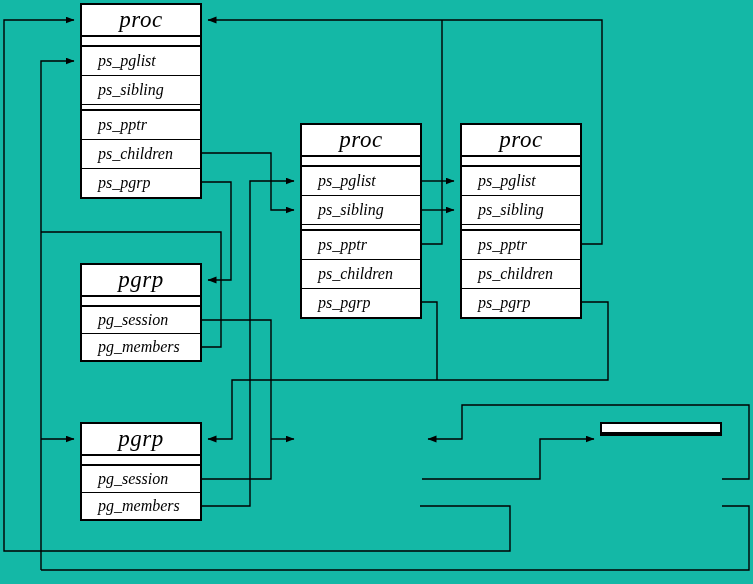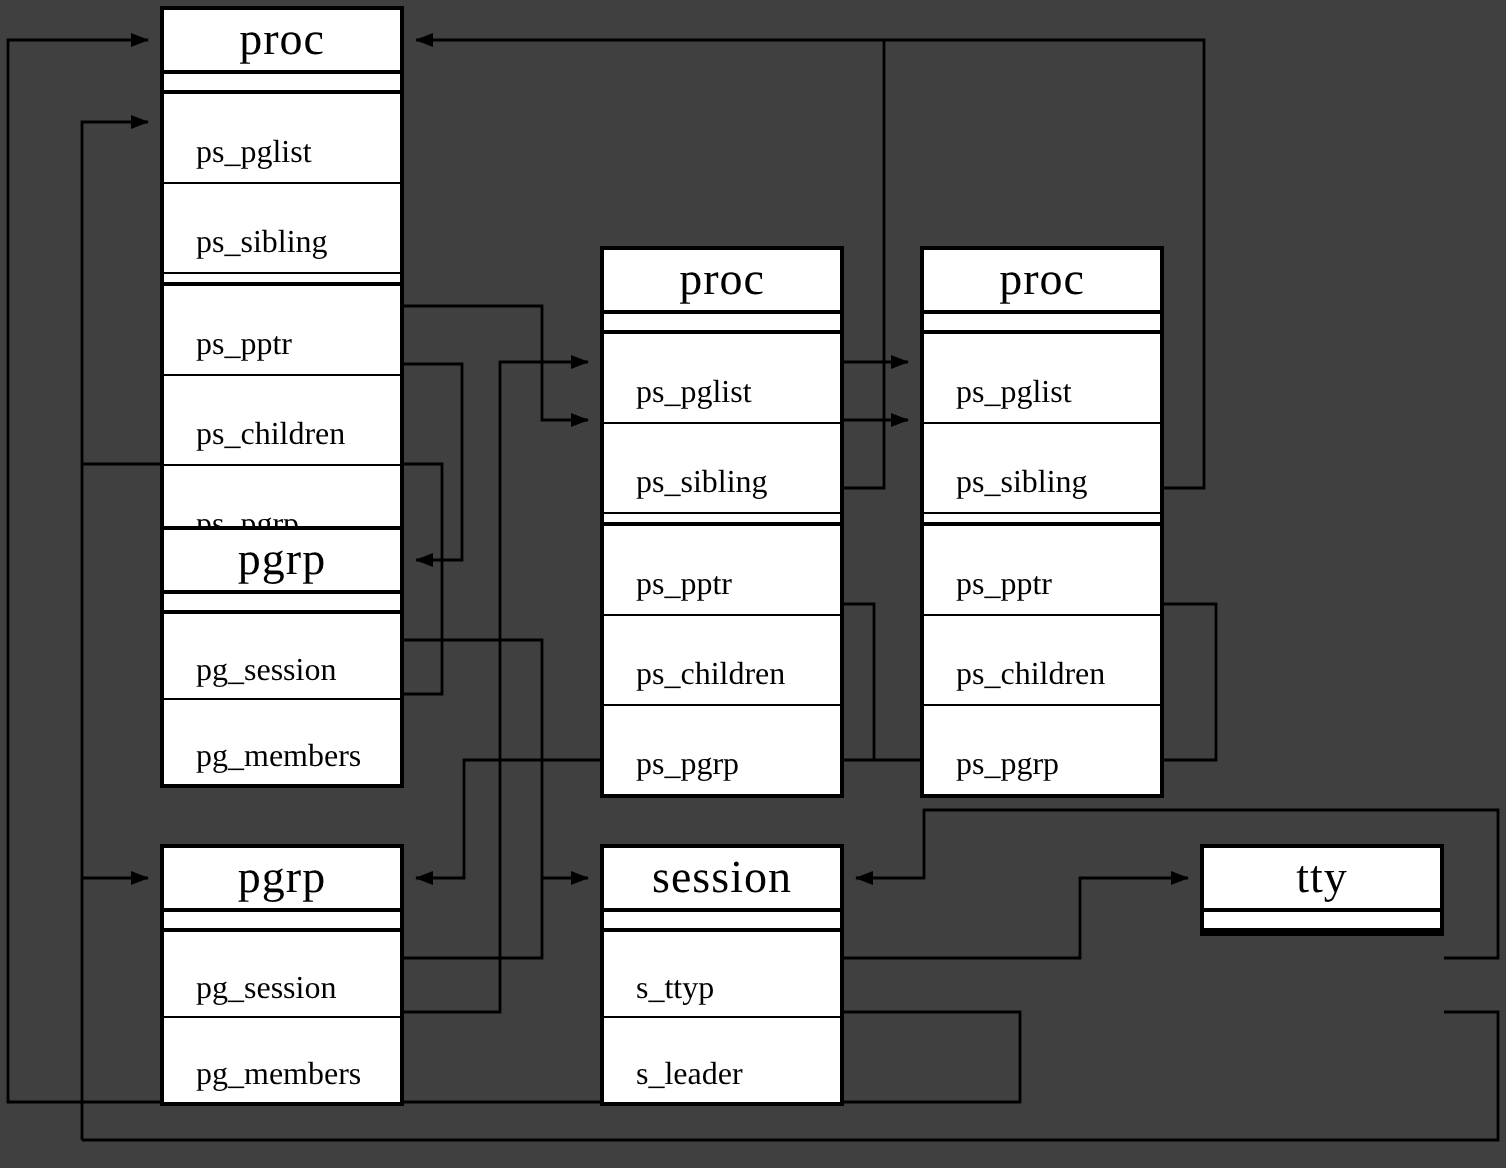--- a/index.html
+++ b/index.html
@@ -1,23 +1,23 @@
 <!DOCTYPE html>
 <html><head>
 <meta charset="utf-8">
 <style>
   html,body{margin:0;padding:0;background:#ffffff;}
-  #canvas{position:relative;width:753px;height:584px;background:#404040;overflow:hidden;
-          font-family:"Liberation Serif", serif;}
+  #canvas{position:relative;width:753px;height:584px;background:#14b8a6;overflow:hidden;
+          font-family:"Liberation Serif", serif;font-style:italic;}
   #wires{position:absolute;left:0;top:0;}
   .box{position:absolute;background:#ffffff;border:2px solid #000;box-sizing:border-box;}
   .box .title{height:30px;line-height:30px;border-bottom:2px solid #000;text-align:center;
               font-size:23px;letter-spacing:.5px;}
   .box .band{height:8px;border-bottom:2px solid #000;}
-  .box .row{height:28px;line-height:28px;border-bottom:1px solid #000;font-size:16px;padding-left:16px;margin-top:16px;}
+  .box .row{height:28px;line-height:28px;border-bottom:1px solid #000;font-size:16px;padding-left:16px;}
   .box .row.last{border-bottom:none;}
   .box .gap{height:4px;border-bottom:2px solid #000;}
   .box.small .row{height:26px;line-height:26px;}
   .w122{width:122px;}
 </style>
 </head>
 <body>
 
 <div id="canvas">
 
@@ -107,25 +107,18 @@
     <div class="row last">pg_members</div>
   </div>
 
   <div class="box small w122" style="left:80px;top:422px;">
     <div class="title">pgrp</div>
     <div class="band"></div>
     <div class="row">pg_session</div>
     <div class="row last">pg_members</div>
   </div>
 
-  <div class="box small w122" style="left:300px;top:422px;">
-    <div class="title">session</div>
-    <div class="band"></div>
-    <div class="row">s_ttyp</div>
-    <div class="row last">s_leader</div>
-  </div>
 
   <div class="box small w122" style="left:600px;top:422px;">
-    <div class="title">tty</div>
     <div class="band"></div>
   </div>
 
 </div>
 
 </body></html>

